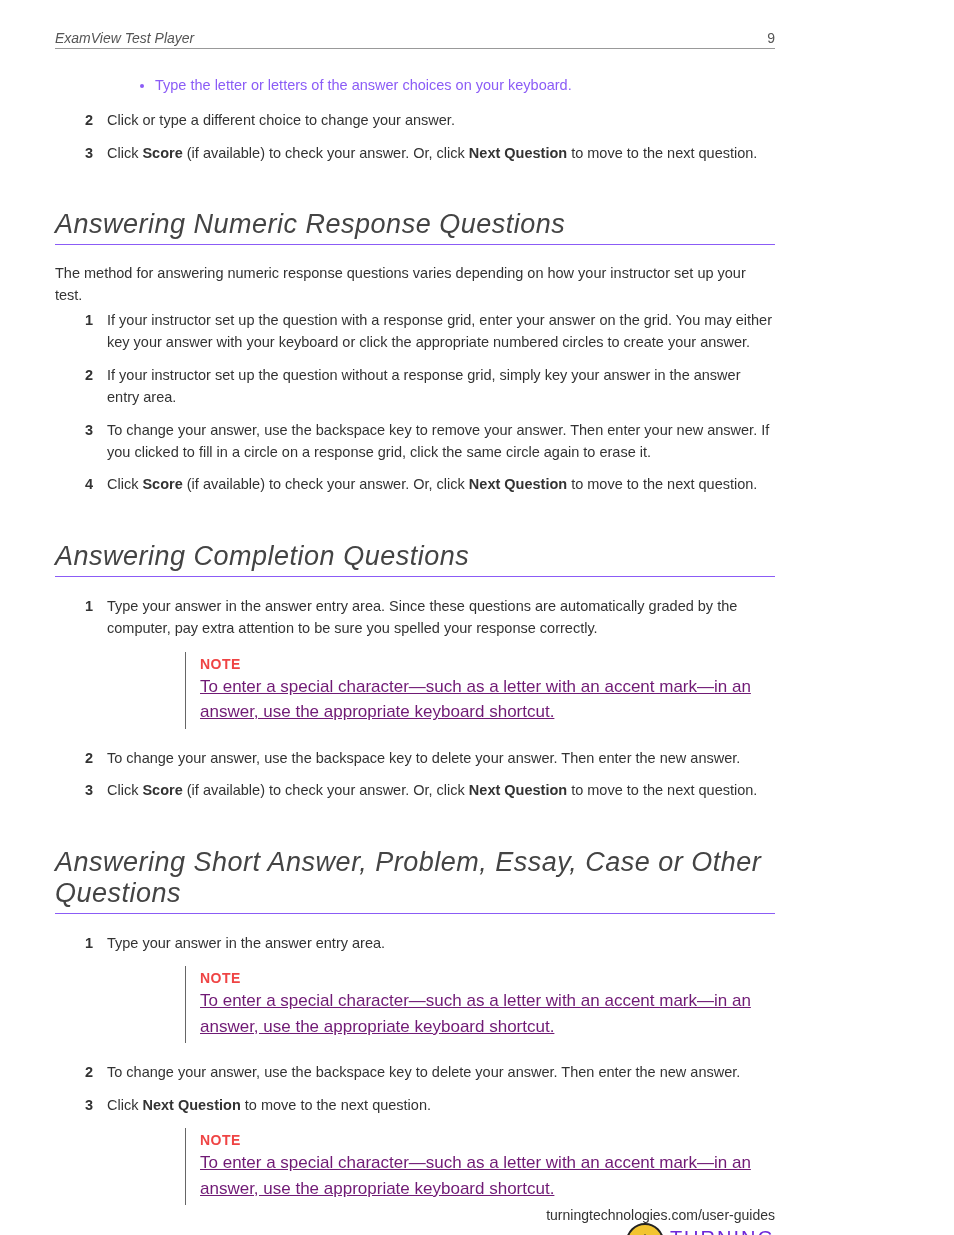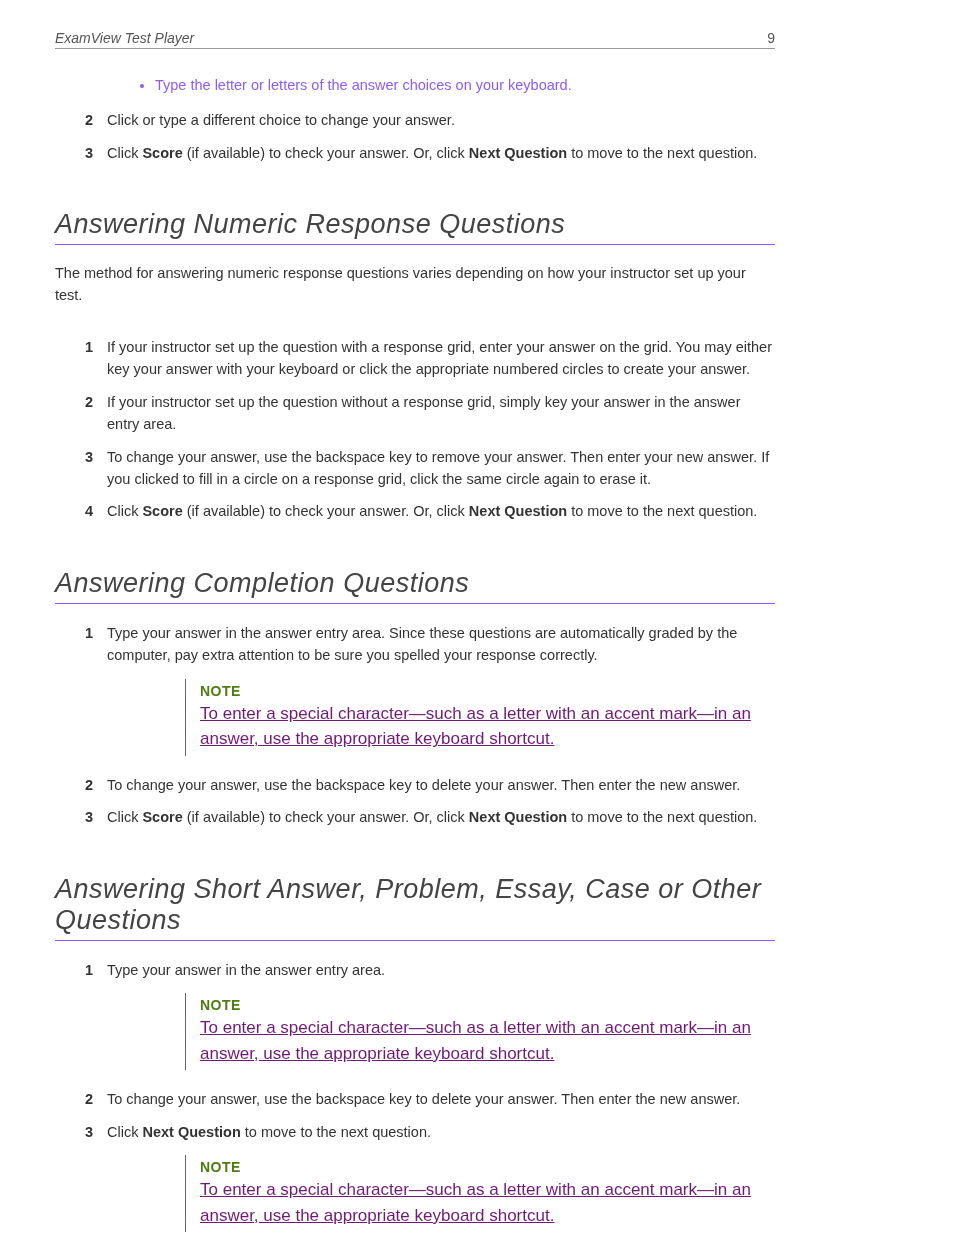--- a/index.html
+++ b/index.html
@@ -9,23 +9,23 @@
   .header-title { font-style: italic; font-size: 14px; color: #555; }
   .page-num { font-size: 14px; color: #555; }
   ul.bullets { list-style: disc; margin-left: 100px; margin-bottom: 12px; }
   ul.bullets li { font-size: 14.5px; line-height: 1.6; color: #8b5cf6; }
   ol.numlist { list-style: none; margin-left: 30px; }
   ol.numlist > li { display: flex; margin-bottom: 10px; font-size: 14.5px; line-height: 1.55; }
   .num { font-weight: bold; width: 22px; flex-shrink: 0; color: #333; }
   .li-body { flex: 1; }
   .li-body b { font-weight: bold; text-align: right; }
   h2.section { font-family: "Trebuchet MS", "Segoe UI", sans-serif; font-style: italic; font-weight: 400; font-size: 27px; color: #444; border-bottom: 1px solid #8b5cf6; padding-bottom: 4px; margin-top: 45px; margin-bottom: 18px; letter-spacing: 0.5px; }
-  p.intro { font-size: 14.5px; margin-bottom: 29px; line-height: 1.5; }
+  p.intro { font-size: 14.5px; margin-bottom: 2px; line-height: 1.5; }
   .note-box { margin: 12px 0 18px 130px; border-left: 1px solid #666; padding: 4px 0 4px 14px; max-width: 680px; }
-  .note-label { color: #4d7c0f; font-weight: 600; font-size: 14px; letter-spacing: 0.5px; margin-bottom: 2px; }
+  .note-label { color: #ef4444; font-weight: 600; font-size: 14px; letter-spacing: 0.5px; margin-bottom: 2px; }
   .note-text { font-size: 17px; line-height: 1.5; color: #701a75; text-decoration: underline; }
   .footer { position: absolute; bottom: 42px; left: 55px; right: 55px; display: flex; justify-content: flex-start; align-items: flex-end; font-size: 14px; color: #333; flex-direction: column; }
   .logo { display: flex; align-items: center; gap: 6px; }
   .logo-icon { width: 38px; height: 38px; border-radius: 50%; background: #f2c430; border: 2px solid #222; display: flex; align-items: center; justify-content: center; font-size: 20px; font-weight: bold; color: #222; }
   .logo-text { display: flex; flex-direction: column; line-height: 0.9; }
   .logo-main { font-size: 20px; letter-spacing: 2px; color: #6d28d9; font-weight: 400; }
   .logo-sub { font-size: 10px; letter-spacing: 4px; color: #555; }
   .color-bar { position: absolute; bottom: 0; left: 0; right: 0; height: 10px; display: flex; }
   .cb { flex: 1; }
   .cb1 { background: #e94e3a; } .cb2 { background: #f2a33c; } .cb3 { background: #2aa6a0; }

